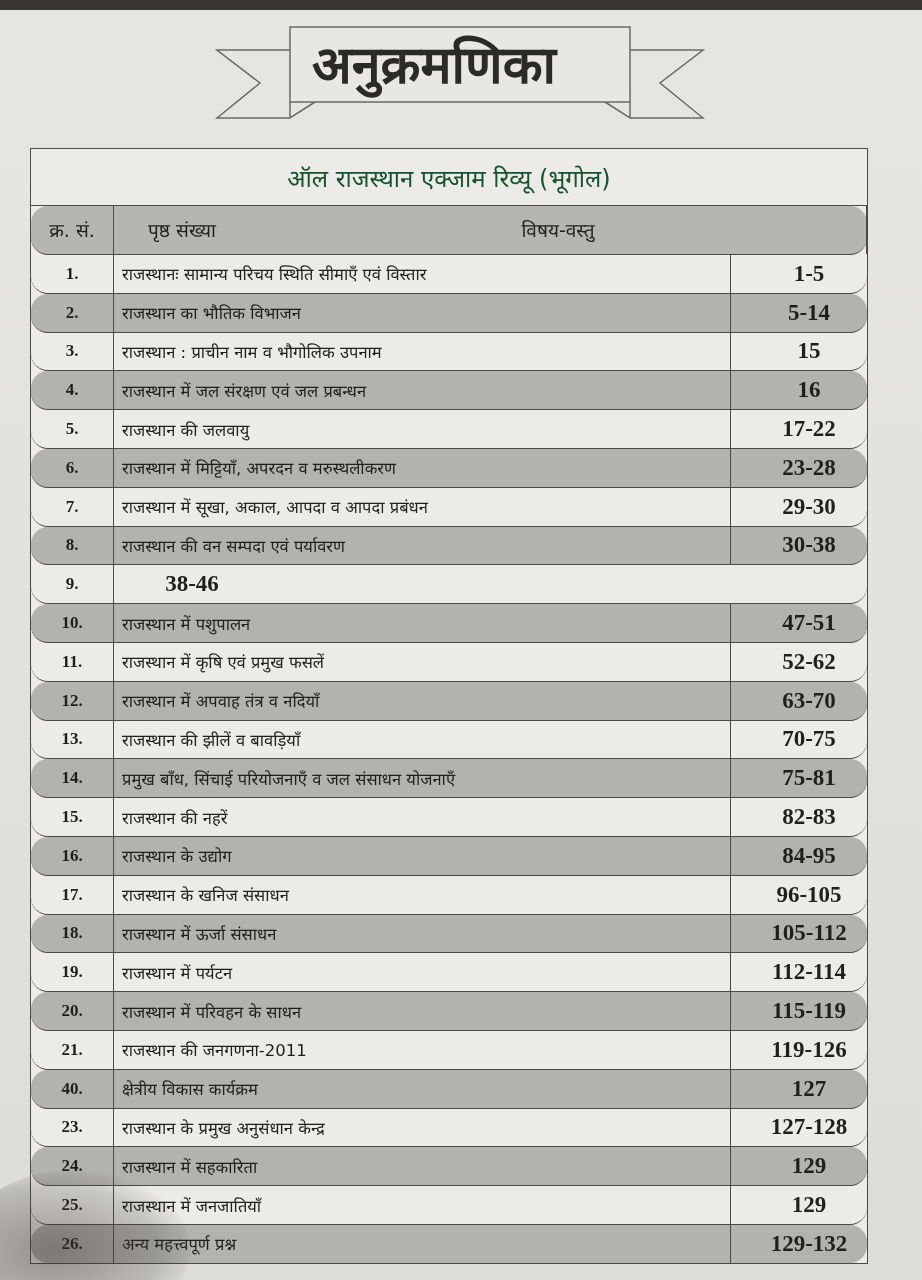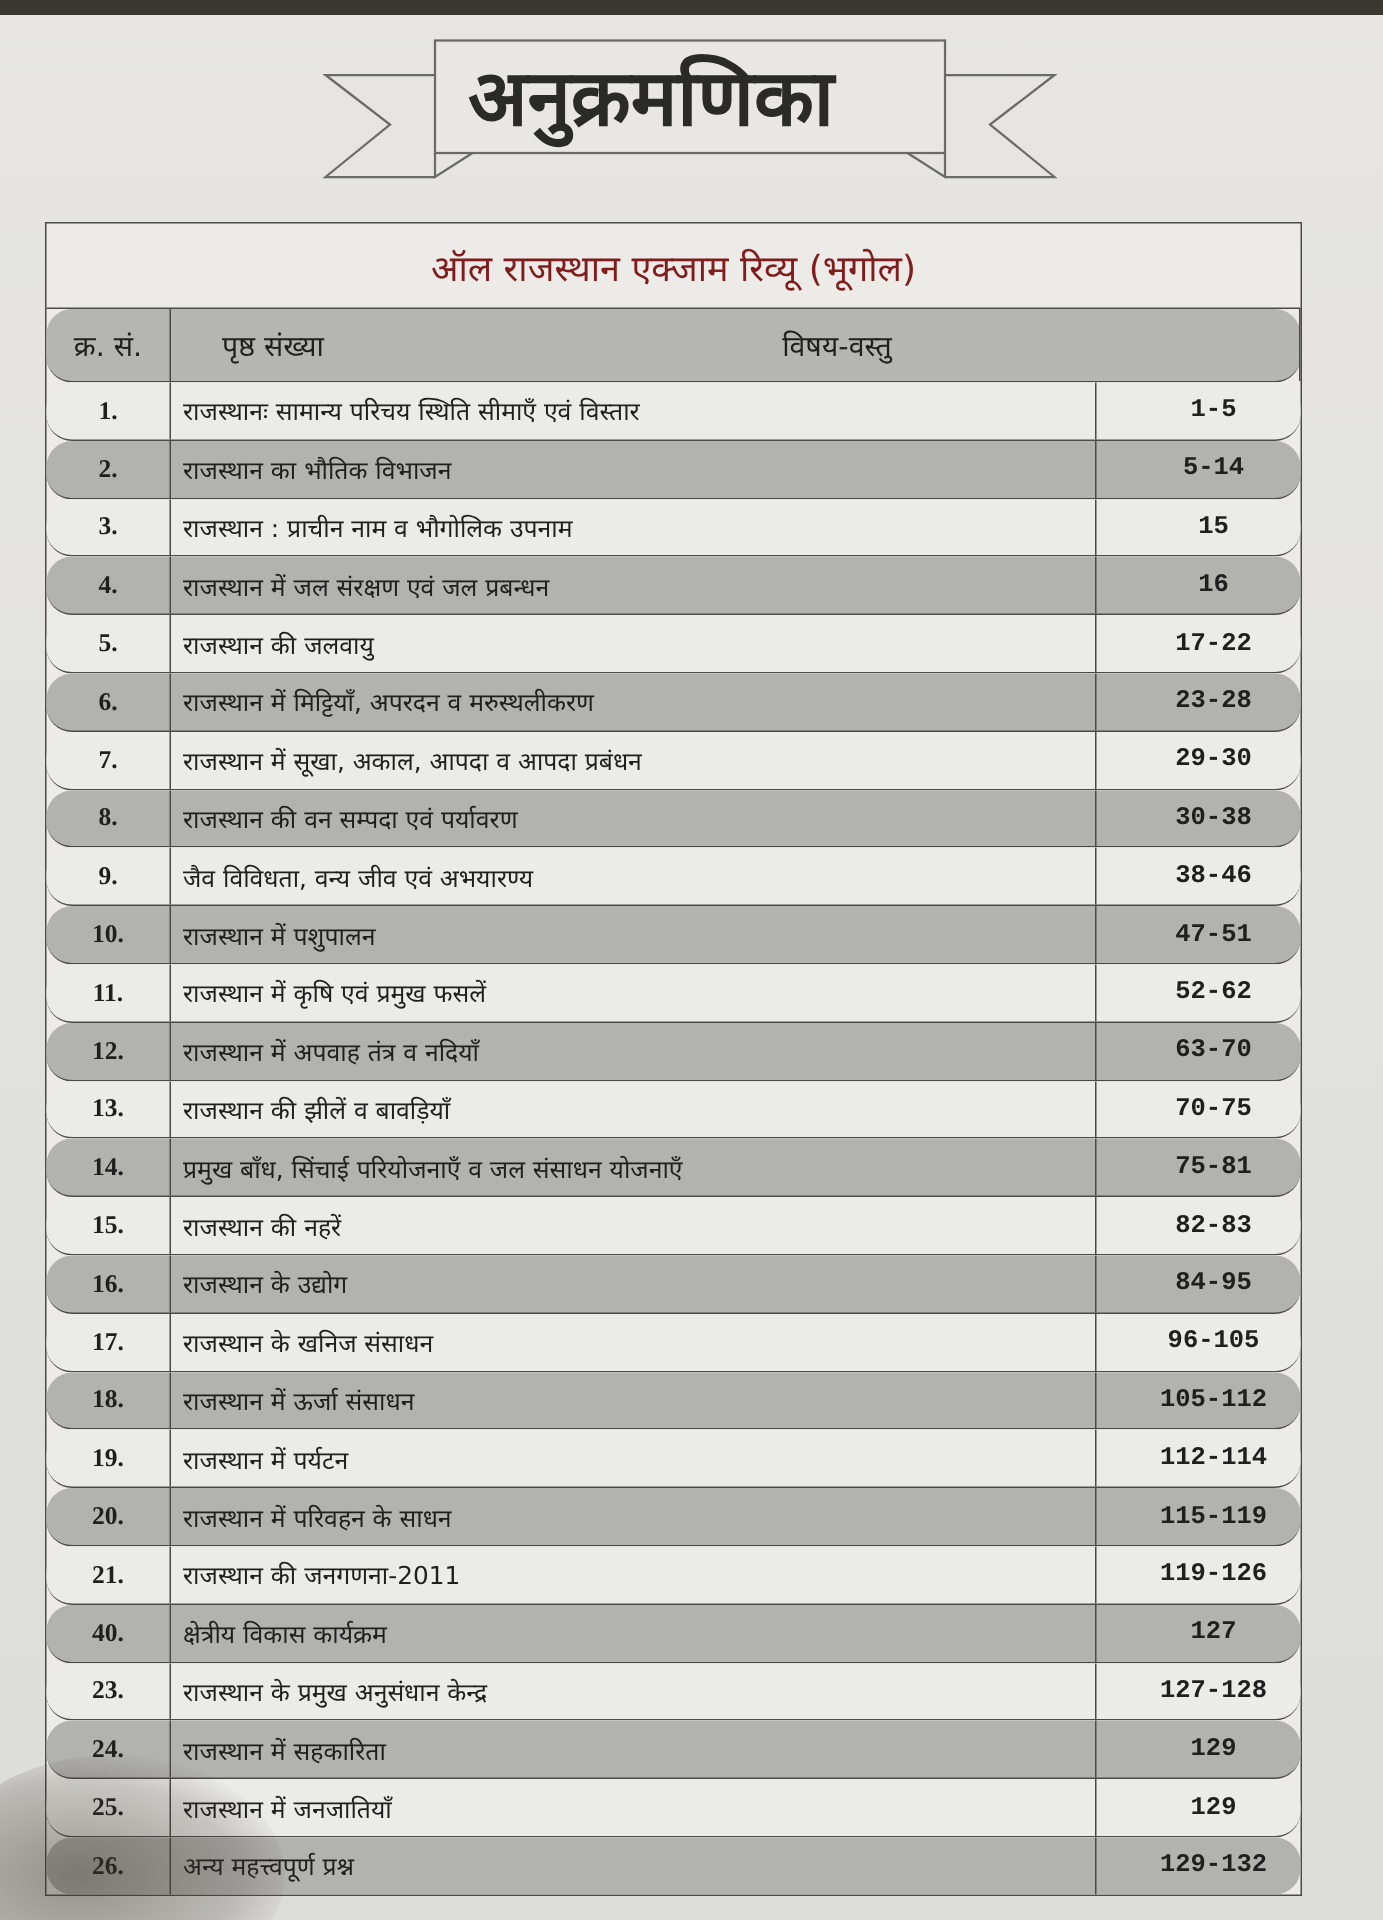--- a/index.html
+++ b/index.html
@@ -57,21 +57,21 @@
       width: 836px;
       border: 1.5px solid #4a4a48;
       background: #ecebe7;
     }
     .toc-title {
       height: 56px;
       display: flex;
       align-items: center;
       justify-content: center;
       font-size: 24px;
-      color: #7f1d1d;
+      color: #14532d;
       border-bottom: 1.5px solid #4a4a48;
       font-family: "DejaVu Sans", sans-serif;
     }
     .row {
       display: flex;
       height: 37.8px;
       border-bottom: 1.2px solid #4a4a48;
       border-radius: 17px;
     }
     .row:last-child { border-bottom: none; }
@@ -95,23 +95,23 @@
     .c-topic {
       flex: 1;
       padding-left: 8px;
       border-right: 1.2px solid #4a4a48;
       font-family: "DejaVu Sans", sans-serif;
       font-size: 16.5px;
     }
     .c-page {
       width: 136px;
       justify-content: center;
-      font-family: Liberation Mono, monospace;
+      font-family: Liberation Serif, serif;
       font-weight: bold;
-      font-size: 17px;
+      font-size: 23px;
       padding-left: 20px;
       box-sizing: border-box;
     }
     .row.header .cell {
       font-family: "DejaVu Sans", sans-serif;
       font-weight: normal;
       font-size: 19px;
     }
     .row.header .c-topic { justify-content: center; padding-left: 0; }
     .row.header .c-page { padding-left: 0; }
@@ -192,21 +192,20 @@
           <div class="cell c-topic">राजस्थान में सूखा, अकाल, आपदा व आपदा प्रबंधन</div>
           <div class="cell c-page">29-30</div>
         </div>
         <div class="row shade">
           <div class="cell c-num">8.</div>
           <div class="cell c-topic">राजस्थान की वन सम्पदा एवं पर्यावरण</div>
           <div class="cell c-page">30-38</div>
         </div>
         <div class="row plain">
           <div class="cell c-num">9.</div>
-          <div class="cell c-topic">जैव विविधता, वन्य जीव एवं अभयारण्य</div>
           <div class="cell c-page">38-46</div>
         </div>
         <div class="row shade">
           <div class="cell c-num">10.</div>
           <div class="cell c-topic">राजस्थान में पशुपालन</div>
           <div class="cell c-page">47-51</div>
         </div>
         <div class="row plain">
           <div class="cell c-num">11.</div>
           <div class="cell c-topic">राजस्थान में कृषि एवं प्रमुख फसलें</div>

